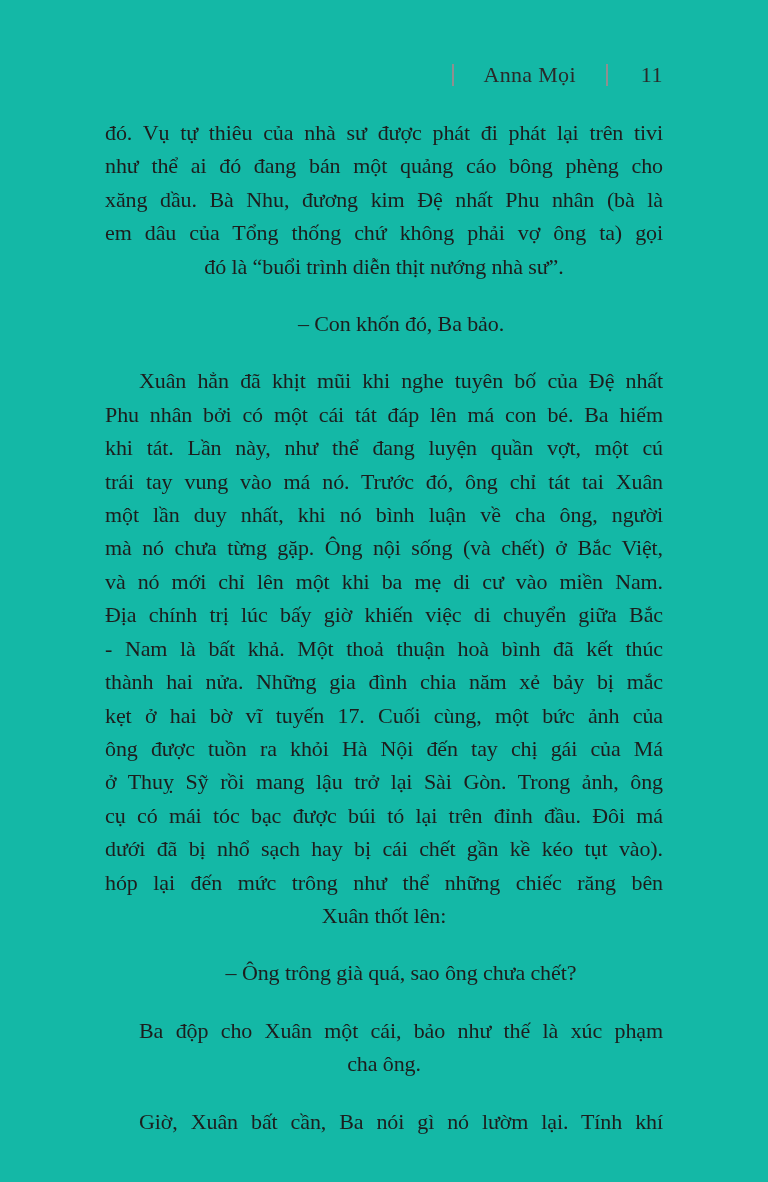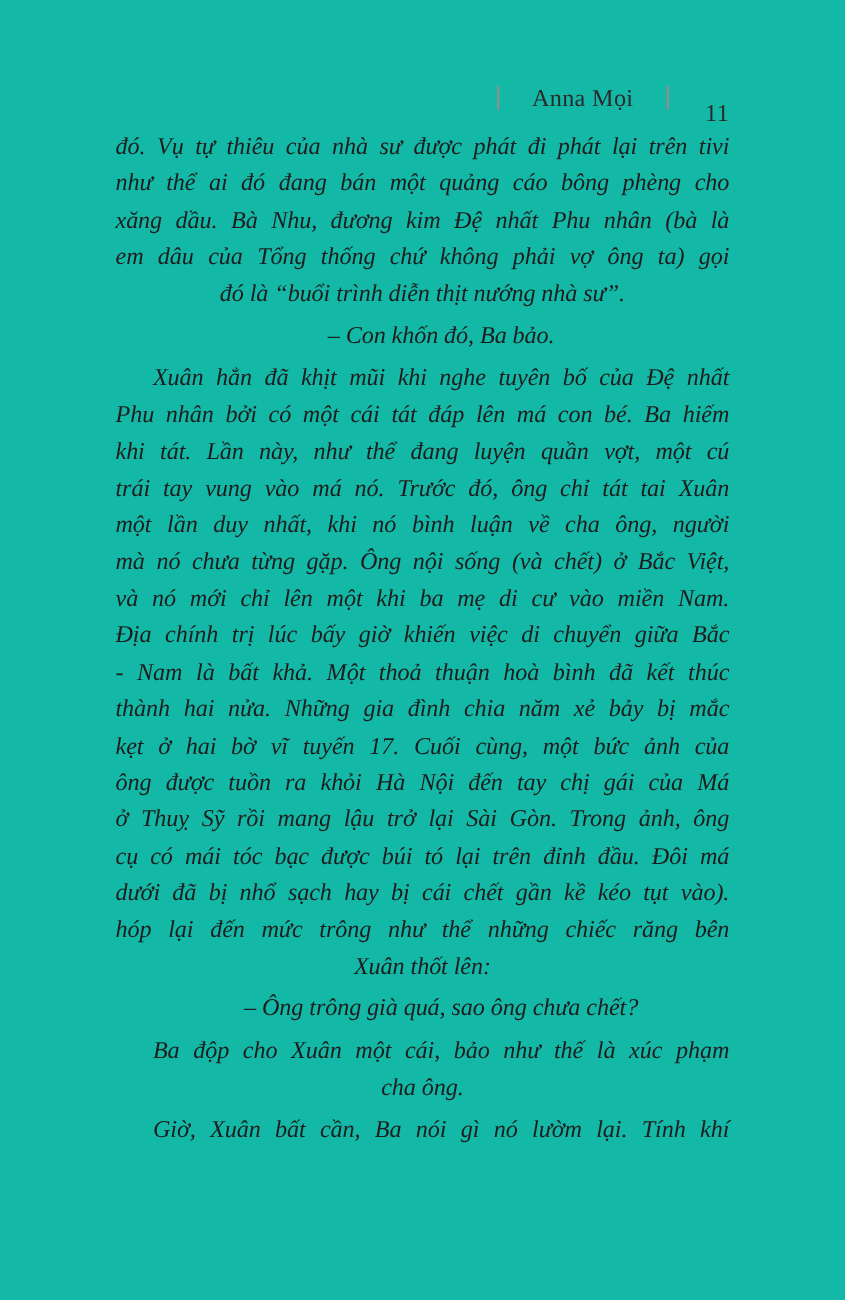--- a/index.html
+++ b/index.html
@@ -34,35 +34,33 @@
     display: inline-block;
   }
   .header-title {
     margin: 0 30px;
     letter-spacing: 0.3px;
     white-space: nowrap;
   }
   .header-pagenum {
     margin-left: 33px;
     letter-spacing: 0.5px;
-    margin-top: 28px;
   }
   .page-body {
     position: absolute;
     top: 116px;
     left: 105px;
     width: 558px;
     font-size: 22px;
     line-height: 33.4px;
     letter-spacing: -0.1px;
     color: #1d1d1d;
-    font-style: italic;
   }
   .paragraph + .paragraph {
-    margin-top: 5px;
+    margin-top: 24px;
   }
   .line {
     text-align: center;
     white-space: normal;
   }
   .line.justified {
     text-align: justify;
     text-align-last: justify;
   }
   .line.first-indent {

